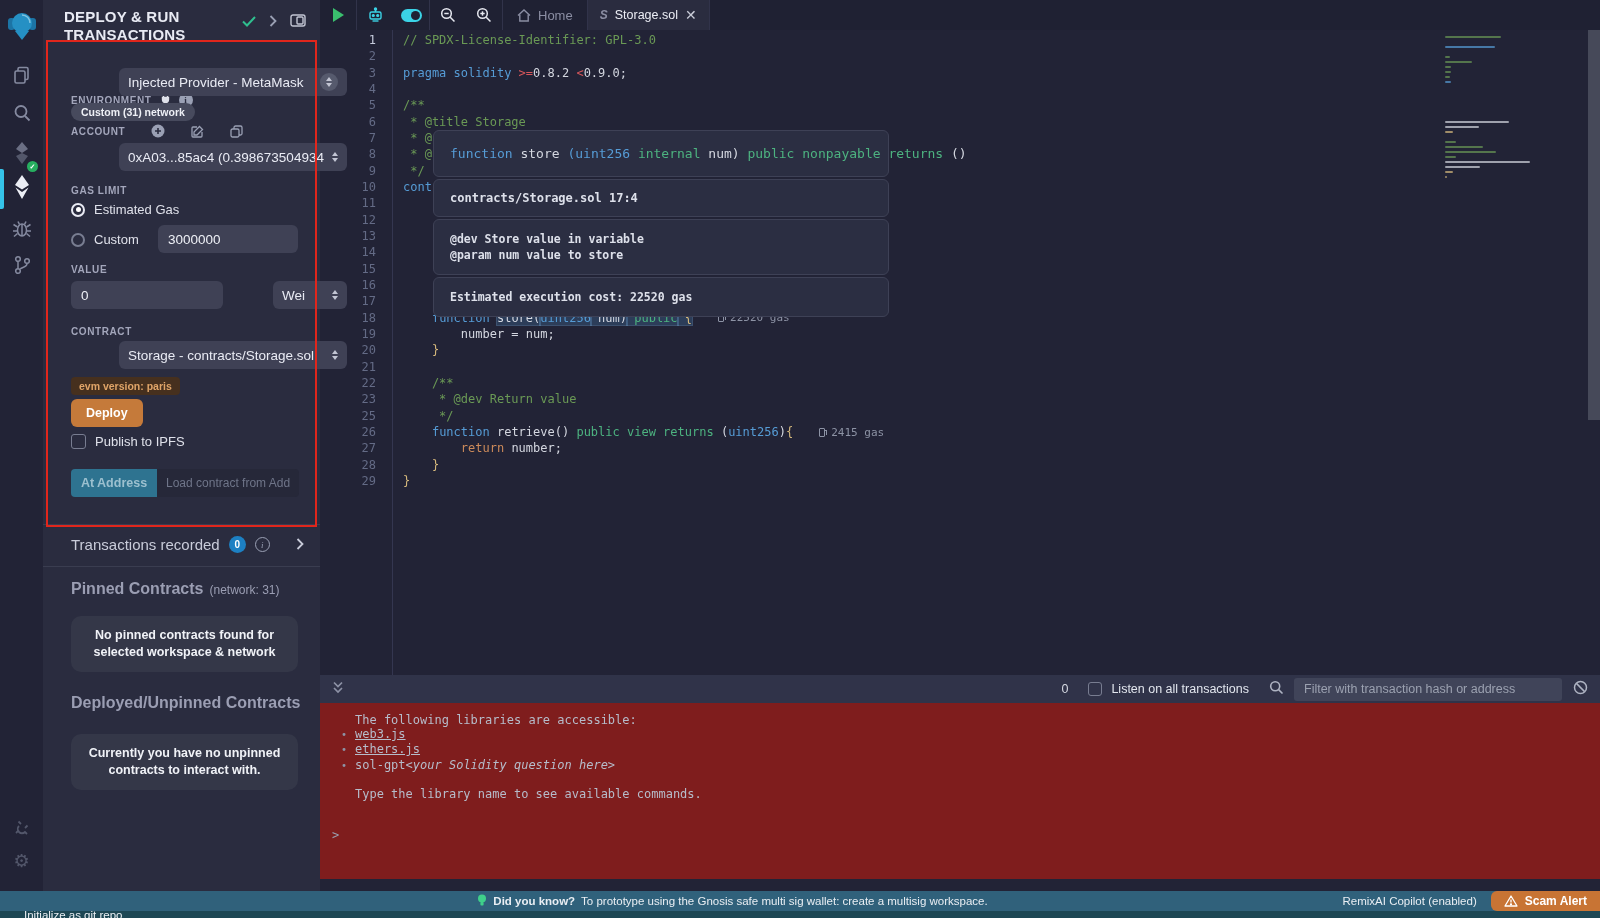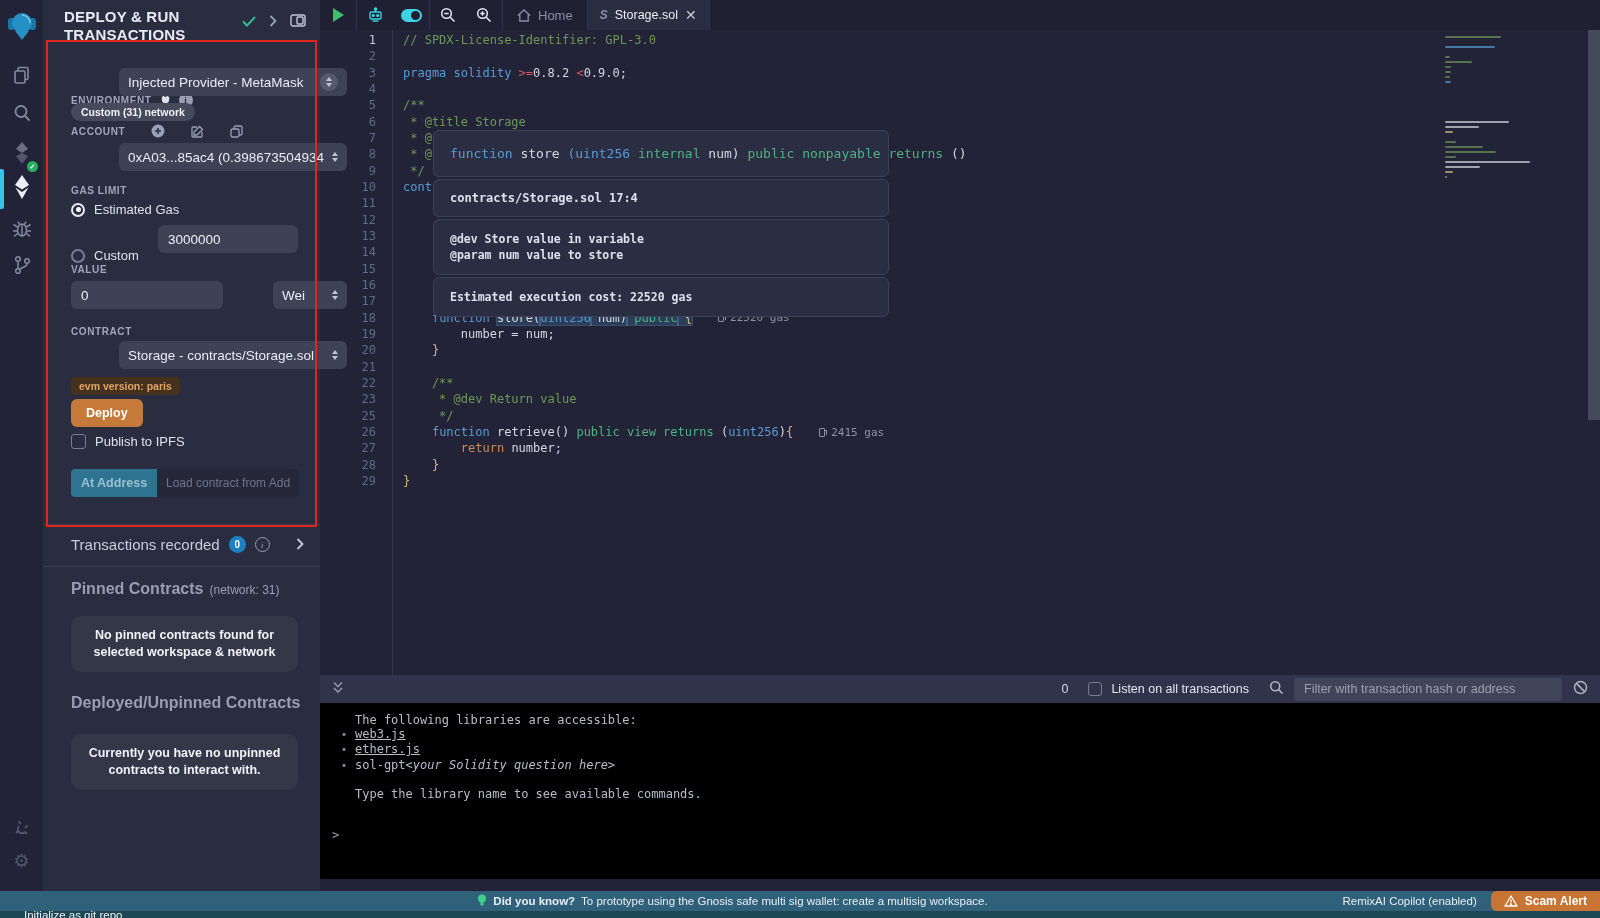--- a/index.html
+++ b/index.html
@@ -87,21 +87,21 @@
   .minimap{position:absolute;left:1125px;top:6px;width:92px;}
   .mm-line{height:2px;margin-bottom:3px;opacity:.7;border-radius:1px;}
   .vscroll{position:absolute;right:0;top:0;width:12px;height:390px;background:#464959;}
 
   
   .term-header{position:absolute;left:0;top:675px;right:0;height:28px;background:#303349;display:flex;align-items:center;padding:0 12px;}
   .term-count{color:#d5d9e2;font-size:12.5px;margin-right:20px;}
   .listen-label{color:#e2e6ee;font-size:12.5px;margin-left:9px;margin-right:20px;}
   .filter-input{width:268px;height:23px;background:#404459;border:none;border-radius:3px;padding:0 10px;font-size:12.5px;color:#dfe3ec;font-family:"Liberation Sans",sans-serif;outline:none;margin-left:10px;}
   .filter-input::placeholder{color:#9ba1b0;}
-  .terminal{position:absolute;left:0;top:703px;right:0;height:176px;background:#000000;font-family:"DejaVu Sans Mono",monospace;font-size:12px;color:#b6bcca;padding-top:10px;}
+  .terminal{position:absolute;left:0;top:703px;right:0;height:176px;background:#7f1d1d;font-family:"DejaVu Sans Mono",monospace;font-size:12px;color:#b6bcca;padding-top:10px;}
   .t-line{padding-left:35px;line-height:14.2px;}
   .t-li{padding-left:21px;line-height:14.2px;display:flex;align-items:baseline;}
   .t-bullet{width:14px;color:#8d93a5;font-size:10px;}
   .t-link{color:#b6bcca;text-decoration:underline;cursor:pointer;}
   .t-help{margin-top:14px;}
   .t-prompt{padding-left:12px;margin-top:27px;color:#9aa0b0;}
 
   
   .statusbar{position:absolute;left:0;top:891px;width:1600px;height:20px;background:#30617b;display:flex;align-items:center;color:#e9eef3;font-size:11.5px;z-index:10;}
   .sb-left{padding-left:24px;flex:none;margin-top:28px;}
@@ -259,21 +259,21 @@
         </span>
     </div>
 
     <div class="row" style="top:185px;">
         <span class="sp-label">GAS LIMIT</span>
       </div>
     <div class="row" style="top:202px;">
       <span class="radio sel"></span>
         <span class="rlabel">Estimated Gas</span>
     </div>
-    <div class="row" style="top:248px;">
+    <div class="row" style="top:232px;">
       <span class="radio un"></span>
         <span class="rlabel">Custom</span>
     </div>
     <input class="sp-input" style="position: absolute; left: 115px; top: 225px; width: 140px;" value="3000000">
 
     <div class="row" style="top:264px;">
         <span class="sp-label">VALUE</span>
       </div>
     <input class="sp-input" style="position: absolute; left: 28px; top: 281px; width: 152px;" value="0">
     <div class="sp-select" style="top:281px;left:182px;width:74px;">

